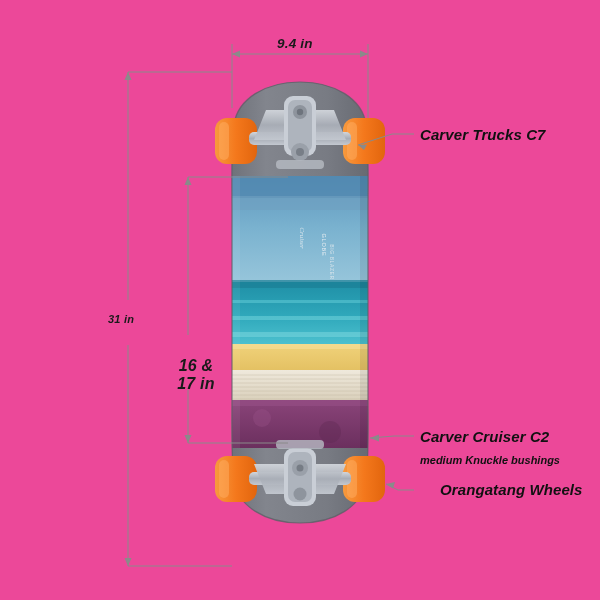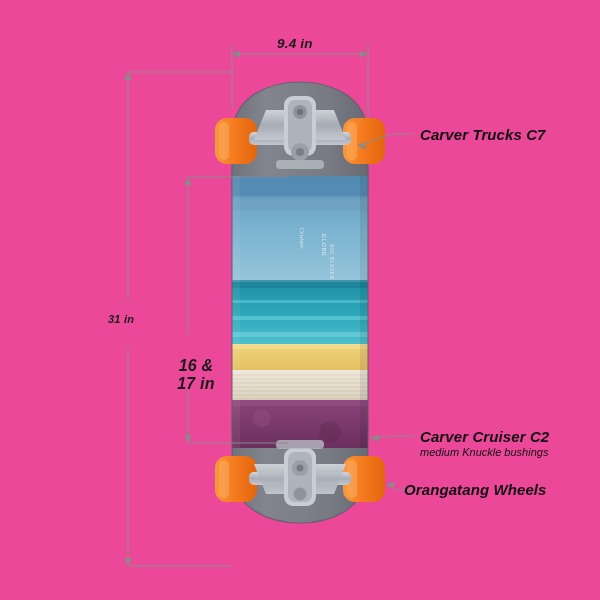--- a/index.html
+++ b/index.html
@@ -60,27 +60,27 @@
     font-weight: bold;
     white-space: nowrap;
   }
   .callout .main {
     font-size: 15px;
     letter-spacing: 0.1px;
   }
   .callout .sub {
     font-size: 11px;
     font-style: italic;
-    font-weight: normal;
+    font-weight: bold;
     display: block;
-    margin-top: 0px;
+    margin-top: 8px;
   }
   #callout-c7   { left: 420px; top: 126px; }
   #callout-c2   { left: 420px; top: 428px; }
-  #callout-wheels { left: 404px; top: 480px; line-height: 1.25; }
+  #callout-wheels { left: 440px; top: 480px; line-height: 1.25; }
 
   svg.overlay {
     position: absolute;
     left: 0; top: 0;
     width: 600px;
     height: 600px;
     pointer-events: none;
   }
 </style>
 </head>

